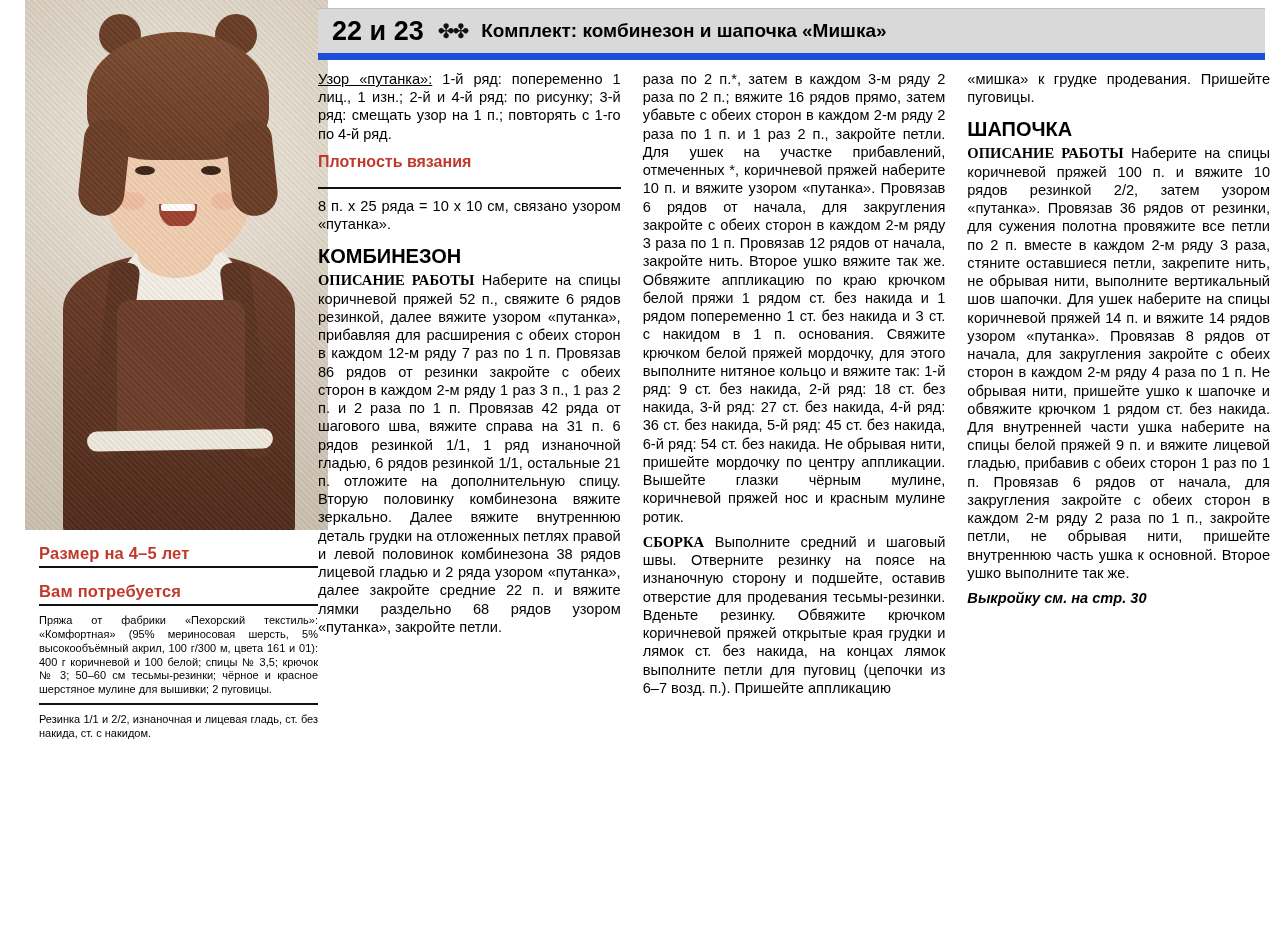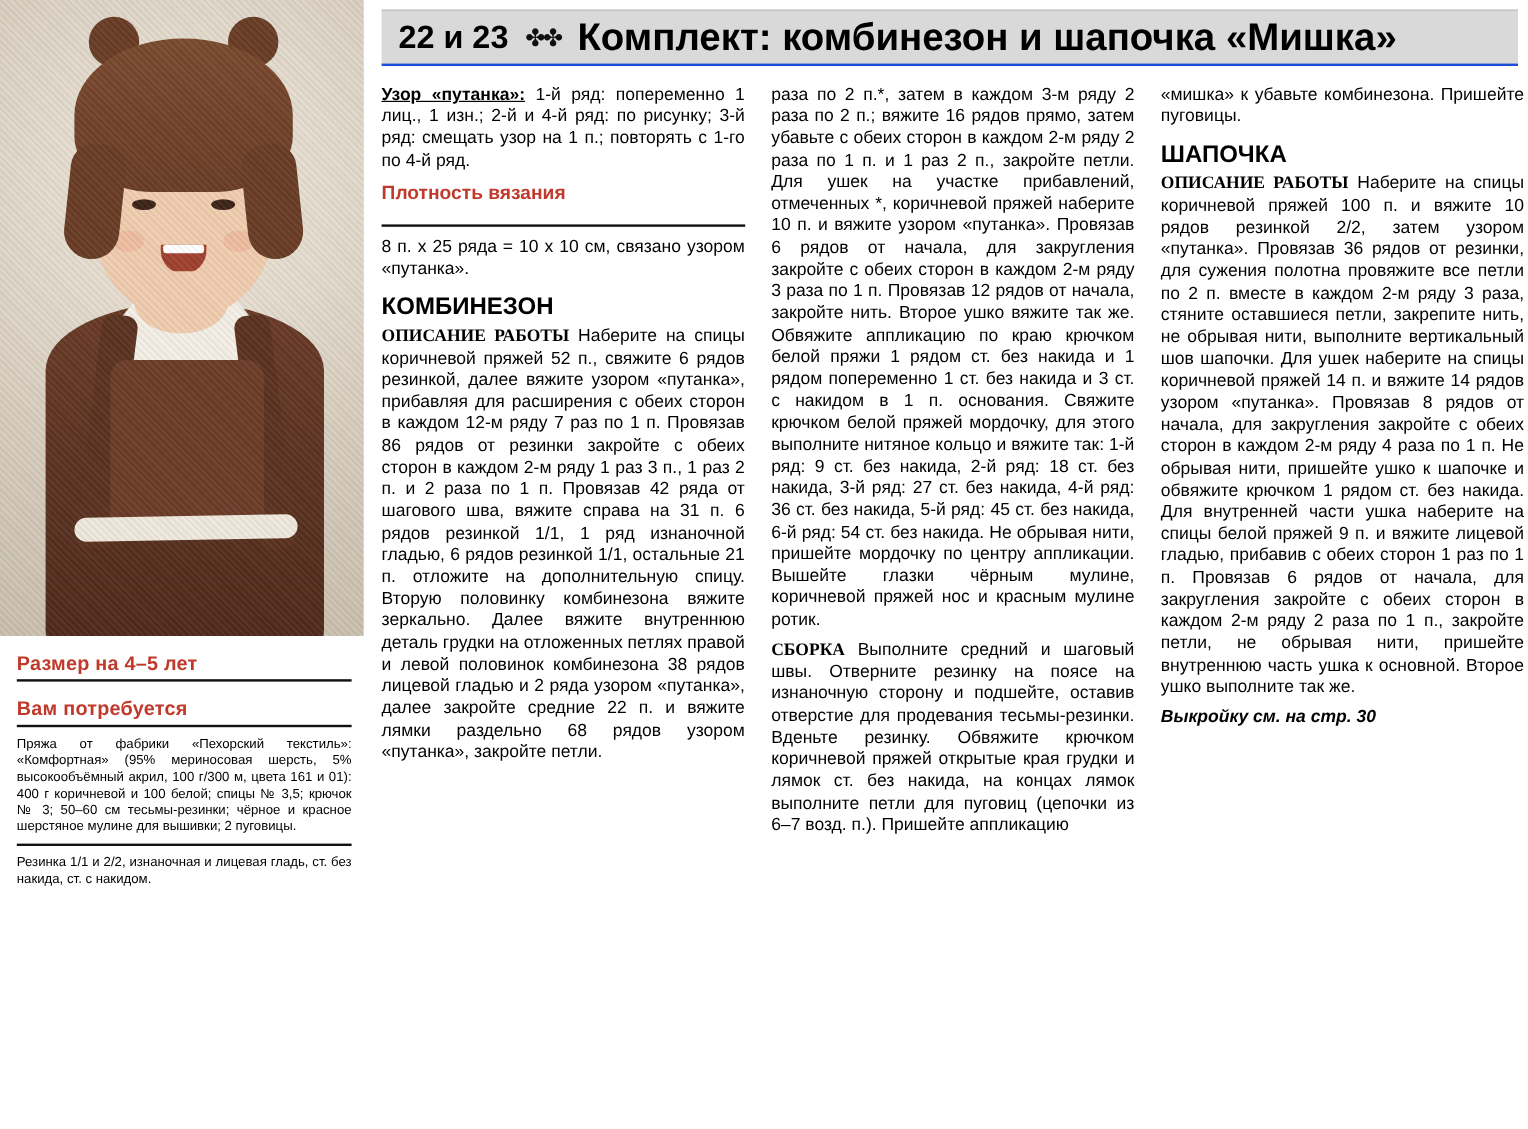--- a/index.html
+++ b/index.html
@@ -7,21 +7,21 @@
     width:1273px;height:941px;
     background:#ffffff;
     font-family:"Liberation Serif", serif;
     color:#000;
     overflow:hidden;
   }
   .page{position:relative;width:1273px;height:941px;}
 
   
   .left-col{
-    position:absolute;left:0;top:0;width:303px;height:941px;
+    position:absolute;left:0;top:0;width:303px;height:941px;padding-left:25px;
   }
   .photo{
     position:relative;width:303px;height:530px;overflow:hidden;
     background:#cfc7b9;
   }
   .photo-bg{
     position:absolute;inset:0;
     background:
       radial-gradient(circle at 52% 30%, #efe7dc 0%, #e4dbcd 30%, #d8cfc0 55%, #c9bfae 100%);
   }
@@ -104,47 +104,47 @@
     font-size:11px;line-height:1.26;text-align:justify;
     font-family:"Liberation Sans", sans-serif;
     margin:0 0 6px 0;
   }
 
   
   .banner{
     position:absolute;left:318px;top:8px;width:947px;height:44px;
     background:#d9d9d9;
     display:flex;align-items:center;
-    border-top:1px solid #bdbdbd;border-bottom:2px solid #1d4ed8;
+    border-top:1px solid #bdbdbd;border-bottom:7px solid #1d4ed8;
   }
   .banner-num{
     font-family:"Liberation Sans", sans-serif;
     font-weight:bold;font-size:27px;padding:0 10px 0 14px;letter-spacing:0;
   }
   .banner-orn{
     font-size:20px;letter-spacing:-2px;padding:0 14px 0 4px;color:#111;
   }
   .banner-title{
     font-family:"Liberation Sans", sans-serif;
-    font-weight:bold;font-size:32px;white-space:nowrap;
+    font-weight:bold;font-size:19px;white-space:nowrap;
   }
 
   
   .cols{
     position:absolute;left:318px;top:70px;width:952px;height:866px;
     display:flex;gap:22px;
   }
   .col{width:303px;}
   .col p{
     margin:0 0 7px 0;
     font-family:"Liberation Sans", sans-serif;
     font-size:14.6px;line-height:1.25;text-align:justify;
     hyphens:auto;
   }
-  .sub{font-weight:bold;}
+  .sub{font-weight:normal;}
   .u{text-decoration:underline;}
   .redhead{
     color:#c0392b;font-weight:bold;font-size:16px;
     font-family:"Liberation Sans", sans-serif;
     margin:10px 0 16px 0;
   }
   .blackhead{
     font-weight:bold;font-size:20px;
     font-family:Liberation Sans, sans-serif;
     margin:12px 0 3px 0;
@@ -217,21 +217,21 @@
       <p><span class="inline-b">ОПИСАНИЕ РАБОТЫ</span><span> Наберите на спицы коричневой пряжей 52 п., свяжите 6 рядов резинкой, далее вяжите узором «путанка», прибавляя для расширения с обеих сторон в каждом 12-м ряду 7 раз по 1 п. Провязав 86 рядов от резинки закройте с обеих сторон в каждом 2-м ряду 1 раз 3 п., 1 раз 2 п. и 2 раза по 1 п. Провязав 42 ряда от шагового шва, вяжите справа на 31 п. 6 рядов резинкой 1/1, 1 ряд изнаночной гладью, 6 рядов резинкой 1/1, остальные 21 п. отложите на дополнительную спицу. Вторую половинку комбинезона вяжите зеркально. Далее вяжите внутреннюю деталь грудки на отложенных петлях правой и левой половинок комбинезона 38 рядов лицевой гладью и 2 ряда узором «путанка», далее закройте средние 22 п. и вяжите лямки раздельно 68 рядов узором «путанка», закройте петли.</span></p>
 
     </div>
 
     <div class="col">
       <p>раза по 2 п.*, затем в каждом 3-м ряду 2 раза по 2 п.; вяжите 16 рядов прямо, затем убавьте с обеих сторон в каждом 2-м ряду 2 раза по 1 п. и 1 раз 2 п., закройте петли. Для ушек на участке прибавлений, отмеченных *, коричневой пряжей наберите 10 п. и вяжите узором «путанка». Провязав 6 рядов от начала, для закругления закройте с обеих сторон в каждом 2-м ряду 3 раза по 1 п. Провязав 12 рядов от начала, закройте нить. Второе ушко вяжите так же. Обвяжите аппликацию по краю крючком белой пряжи 1 рядом ст. без накида и 1 рядом попеременно 1 ст. без накида и 3 ст. с накидом в 1 п. основания. Свяжите крючком белой пряжей мордочку, для этого выполните нитяное кольцо и вяжите так: 1-й ряд: 9 ст. без накида, 2-й ряд: 18 ст. без накида, 3-й ряд: 27 ст. без накида, 4-й ряд: 36 ст. без накида, 5-й ряд: 45 ст. без накида, 6-й ряд: 54 ст. без накида. Не обрывая нити, пришейте мордочку по центру аппликации. Вышейте глазки чёрным мулине, коричневой пряжей нос и красным мулине ротик.</p>
       <p><span class="inline-b">СБОРКА</span><span> Выполните средний и шаговый швы. Отверните резинку на поясе на изнаночную сторону и подшейте, оставив отверстие для продевания тесьмы-резинки. Вденьте резинку. Обвяжите крючком коричневой пряжей открытые края грудки и лямок ст. без накида, на концах лямок выполните петли для пуговиц (цепочки из 6–7 возд. п.). Пришейте аппликацию</span></p>
     </div>
 
     <div class="col">
-      <p>«мишка» к убавьте комбинезона. Пришейте пуговицы.</p>
+      <p>«мишка» к грудке продевания. Пришейте пуговицы.</p>
 
       <div class="blackhead">ШАПОЧКА</div>
       <p><span class="inline-b">ОПИСАНИЕ РАБОТЫ</span><span> Наберите на спицы коричневой пряжей 100 п. и вяжите 10 рядов резинкой 2/2, затем узором «путанка». Провязав 36 рядов от резинки, для сужения полотна провяжите все петли по 2 п. вместе в каждом 2-м ряду 3 раза, стяните оставшиеся петли, закрепите нить, не обрывая нити, выполните вертикальный шов шапочки. Для ушек наберите на спицы коричневой пряжей 14 п. и вяжите 14 рядов узором «путанка». Провязав 8 рядов от начала, для закругления закройте с обеих сторон в каждом 2-м ряду 4 раза по 1 п. Не обрывая нити, пришейте ушко к шапочке и обвяжите крючком 1 рядом ст. без накида. Для внутренней части ушка наберите на спицы белой пряжей 9 п. и вяжите лицевой гладью, прибавив с обеих сторон 1 раз по 1 п. Провязав 6 рядов от начала, для закругления закройте с обеих сторон в каждом 2-м ряду 2 раза по 1 п., закройте петли, не обрывая нити, пришейте внутреннюю часть ушка к основной. Второе ушко выполните так же.</span></p>
 
       <p class="ital">Выкройку см. на стр. 30</p>
     </div>
 
   </div>
 </div>
 

